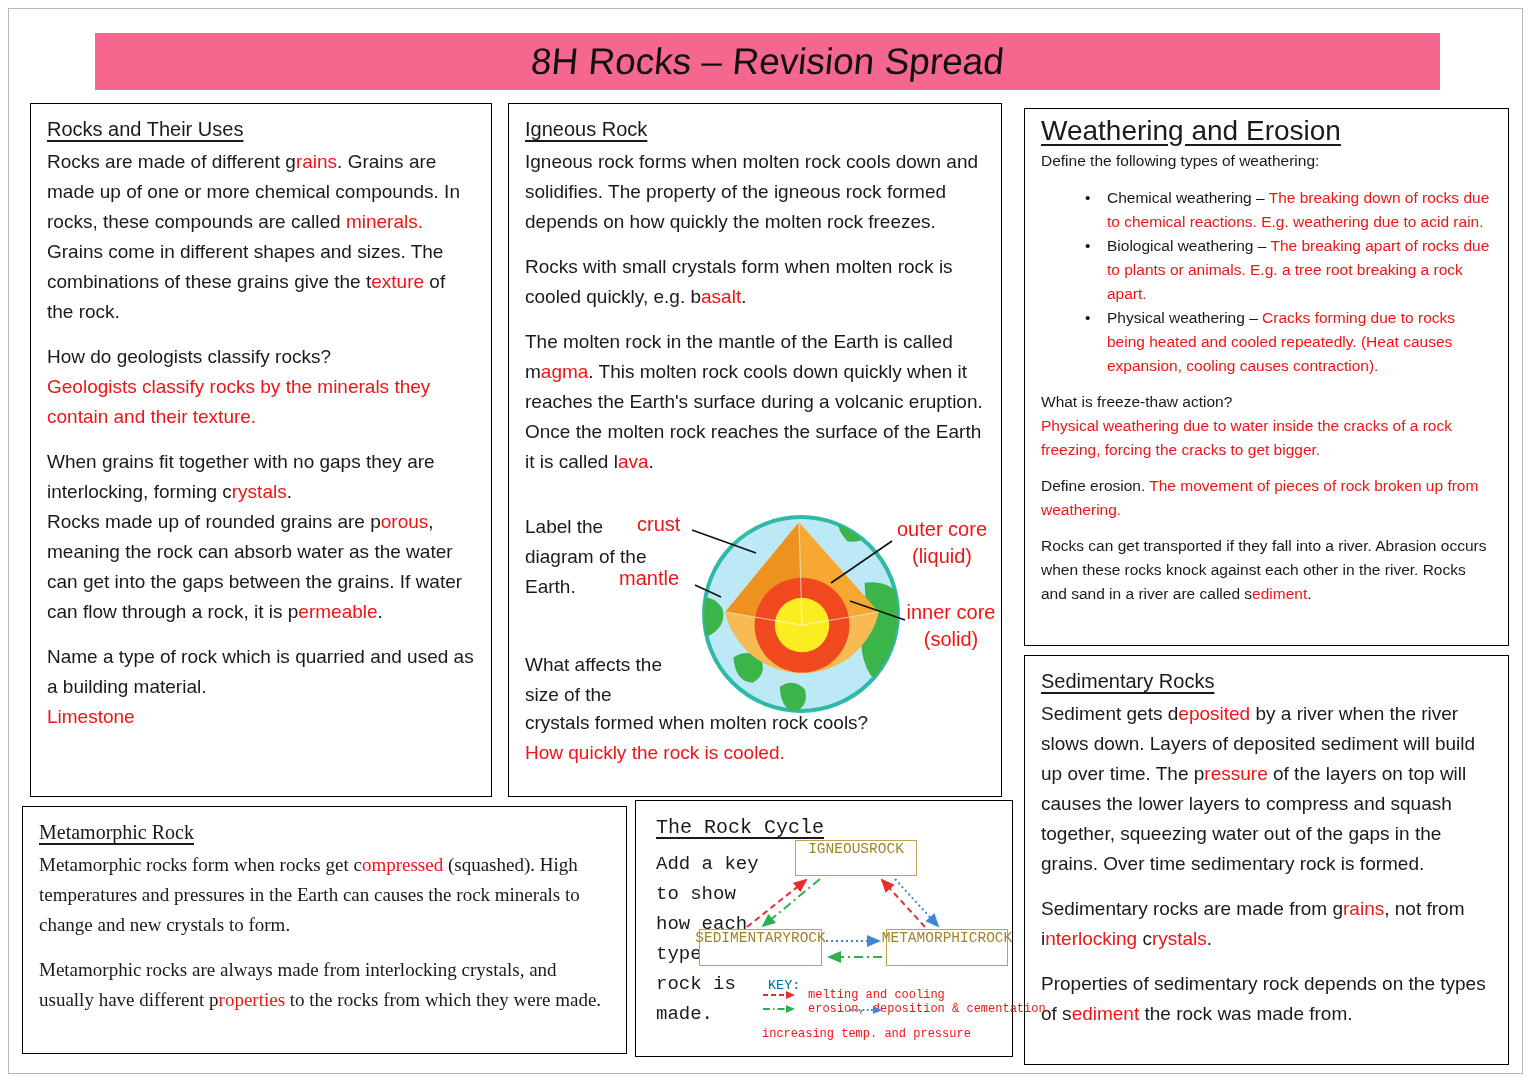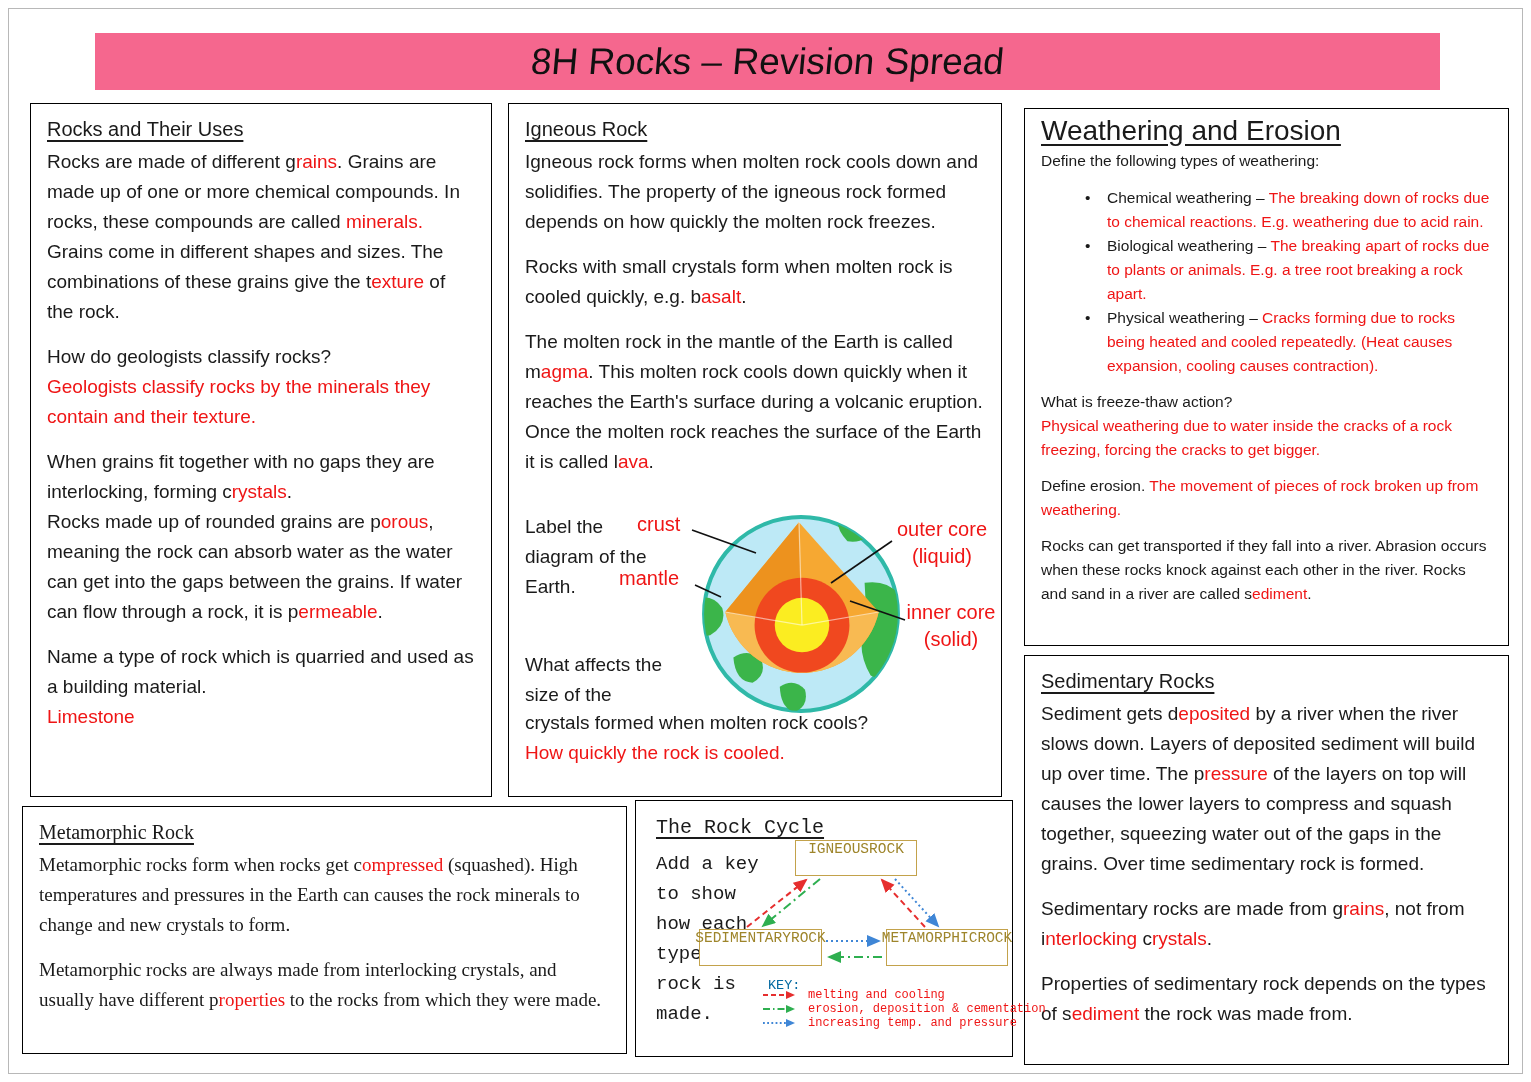--- a/index.html
+++ b/index.html
@@ -210,21 +210,21 @@
       </svg>
       <span>melting and cooling</span>
     </div>
     <div class="keyrow" style="left:126px;top:201px;">
       <svg width="34" height="10" viewBox="0 0 34 10">
         <line x1="1" y1="5" x2="24" y2="5" style="stroke:var(--arrow_green);" stroke-width="2" stroke-dasharray="7 3 1.5 3"></line>
         <path d="M24,1 L33,5 L24,9 Z" style="fill:var(--arrow_green);"></path>
       </svg>
       <span>erosion, deposition &amp; cementation</span>
     </div>
-    <div class="keyrow" style="left:126px;top:215px;">
+    <div class="keyrow" style="left:126px;top:204px;flex-direction:column;">
       <svg width="34" height="10" viewBox="0 0 34 10">
         <line x1="1" y1="5" x2="24" y2="5" style="stroke:var(--arrow_blue);" stroke-width="2" stroke-dasharray="1.8 2.4"></line>
         <path d="M24,1 L33,5 L24,9 Z" style="fill:var(--arrow_blue);"></path>
       </svg>
       <span>increasing temp. and pressure</span>
     </div>
   </section>
 </div>
 
 </body></html>

